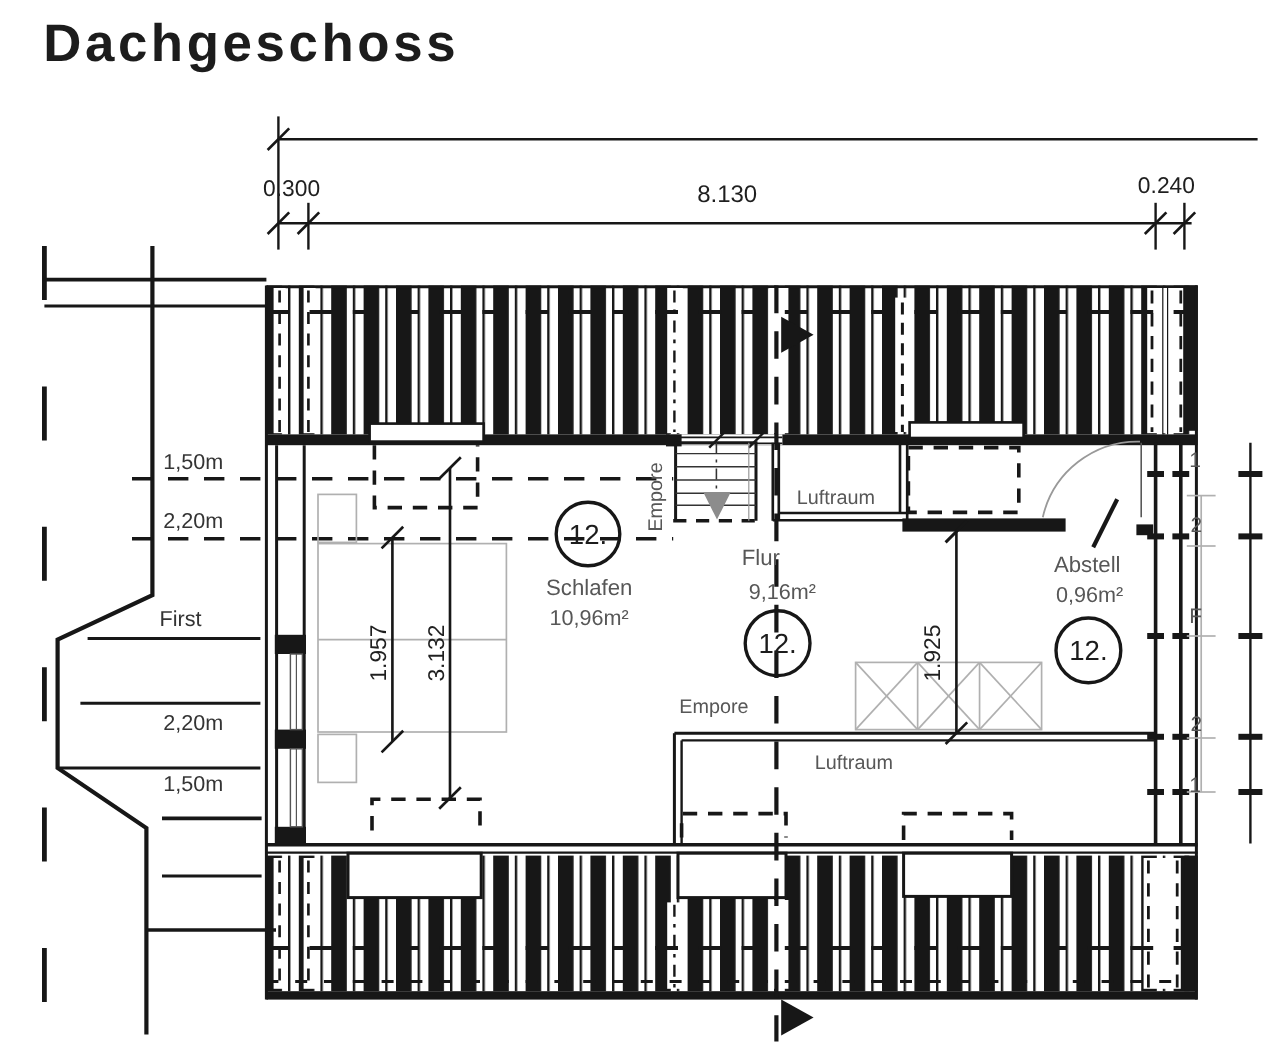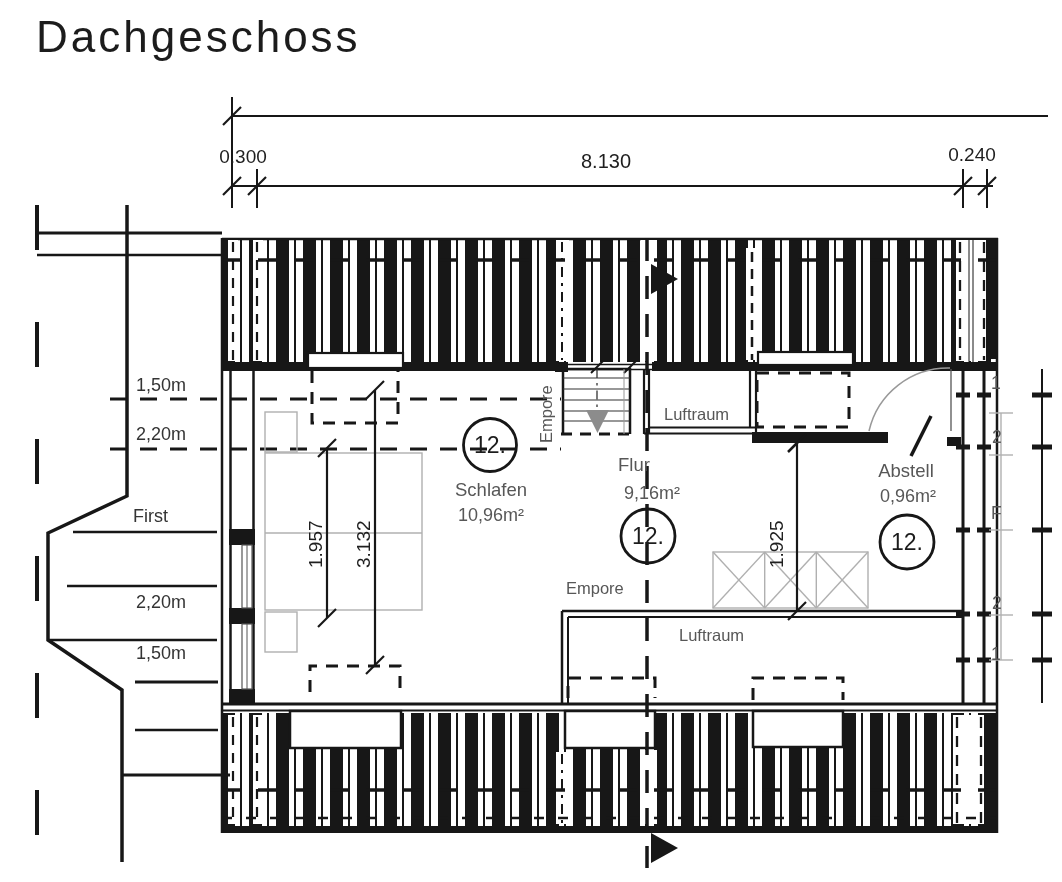--- a/index.html
+++ b/index.html
@@ -1,19 +1,19 @@
 <!DOCTYPE html>
 <html><head>
 <meta charset="utf-8">
 <style>
   html,body{margin:0;padding:0;background:#fff;}
   .stage{position:relative;width:1062px;height:882px;background:#ffffff;overflow:hidden;
          font-family:"Liberation Sans",sans-serif;}
   .plan-title{position:absolute;left:36px;top:12px;font-size:44px;letter-spacing:3px;
-              color:#1c1c1c;font-weight:400;}
+              color:#1c1c1c;font-weight:700;}
   svg{position:absolute;left:0;top:0;}
   svg text{font-family:"Liberation Sans",sans-serif;}
   .t-dim{font-size:19px;fill:#1f1f1f;}
   .t-dim-lg{font-size:20px;fill:#1f1f1f;}
   .t-room{font-size:18.5px;fill:#575757;}
   .t-area{font-size:18px;fill:#575757;}
   .t-gray{font-size:16.5px;fill:#575757;}
   .t-circle{font-size:23px;fill:#1c1c1c;}
   .t-height{font-size:18px;fill:#343434;}
   .t-right{font-size:17.5px;fill:#575757;}

